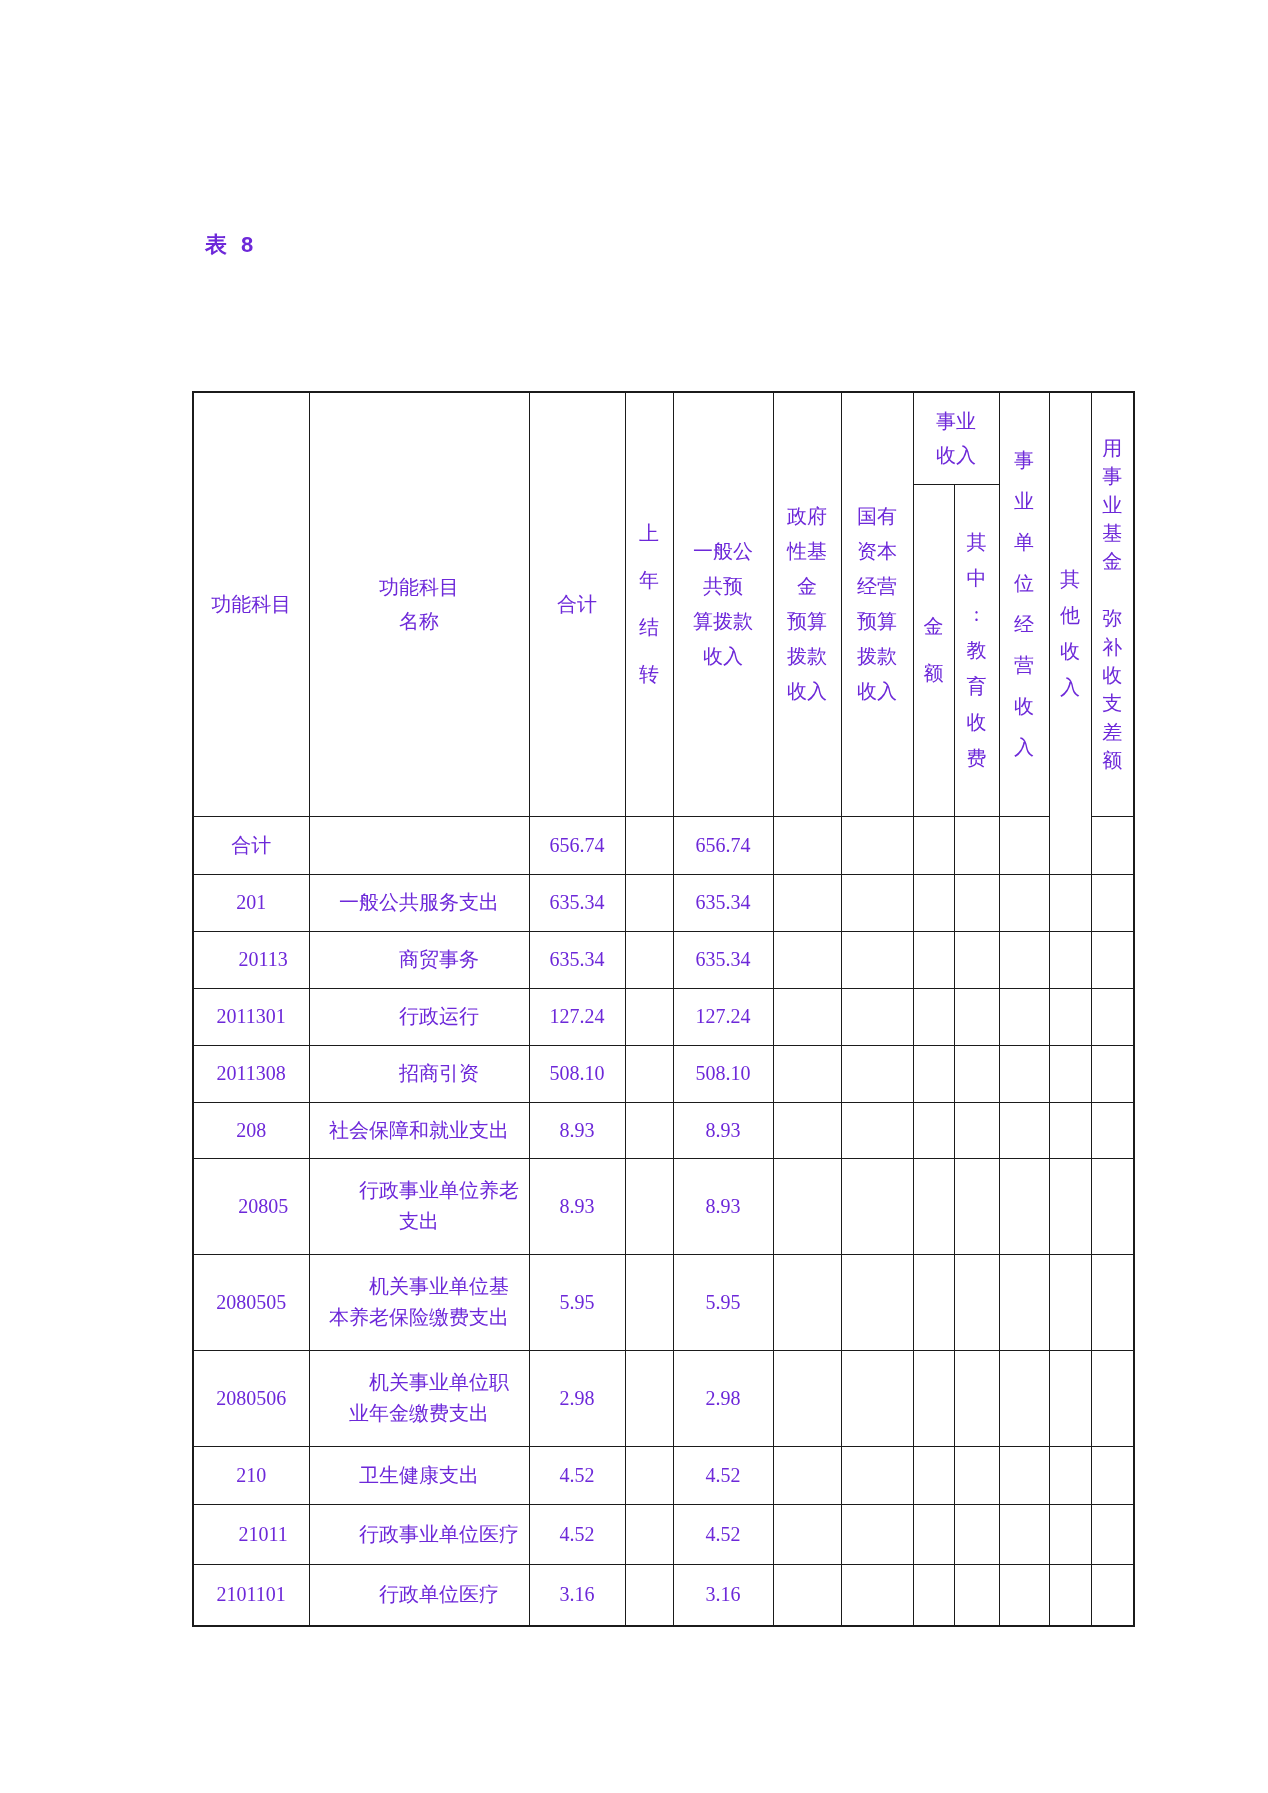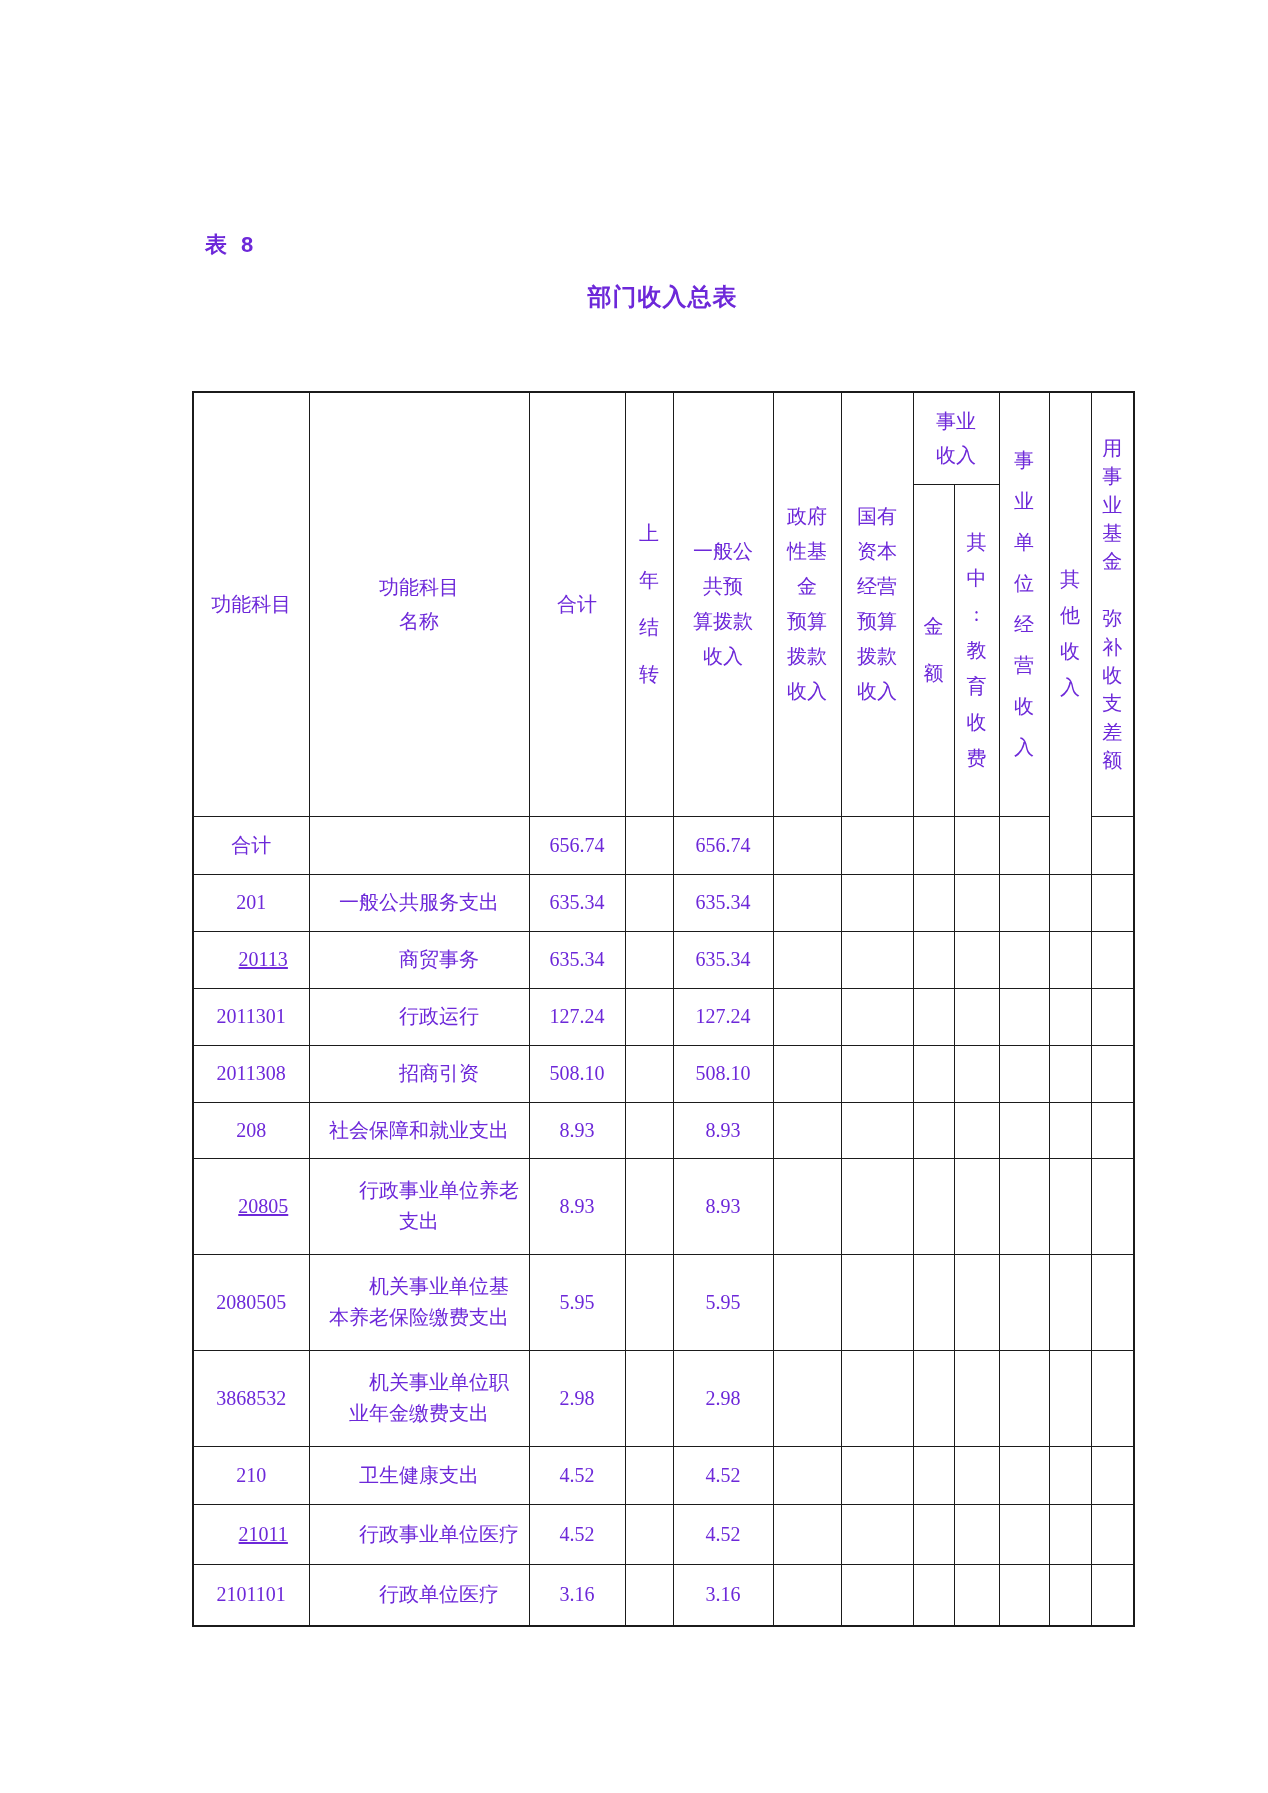--- a/index.html
+++ b/index.html
@@ -46,31 +46,30 @@
   
   .lhA{line-height:2.35;}   
   .lhB{line-height:1.8;}    
   .lhC{line-height:2.05;}   
   .lhD{line-height:1.42;}   
   .lhE{line-height:1.75;}   
   .lhF{line-height:1.7;}    
   td.other-hd{padding-bottom:50px;}
   
   td.code{text-align:left;padding-left:13px;}
-  td.code.indent{padding-left:24px;text-decoration:underline;}
+  td.code.indent{padding-left:24px;}
   td.name{text-align:left;padding-left:11px;padding-right:6px;white-space:pre-line;line-height:1.55;}
   td.num{text-align:right;padding-right:13px;}
 </style>
 </head>
 <body>
 
 <div class="page">
 
   <div class="table-label">表 8</div>
-  <div class="doc-title">部门收入总表</div>
 
   <table class="budget">
     <colgroup>
       <col style="width:116px">
         <col style="width:220px">
         <col style="width:96px">
       <col style="width:48px">
         <col style="width:100px">
         <col style="width:68px">
       <col style="width:72px">
@@ -252,21 +251,21 @@
           <td class="num bl">5.95</td>
           <td></td>
           <td></td>
           <td class="bl"></td>
           <td></td>
           <td></td>
           <td></td>
           <td></td>
         </tr>
         <tr style="height: 96px;">
-          <td class="code">3868532</td>
+          <td class="code">2080506</td>
           <td class="name">　　机关事业单位职
 业年金缴费支出</td>
           <td class="num">2.98</td>
           <td></td>
           <td class="num bl">2.98</td>
           <td></td>
           <td></td>
           <td class="bl"></td>
           <td></td>
           <td></td>

